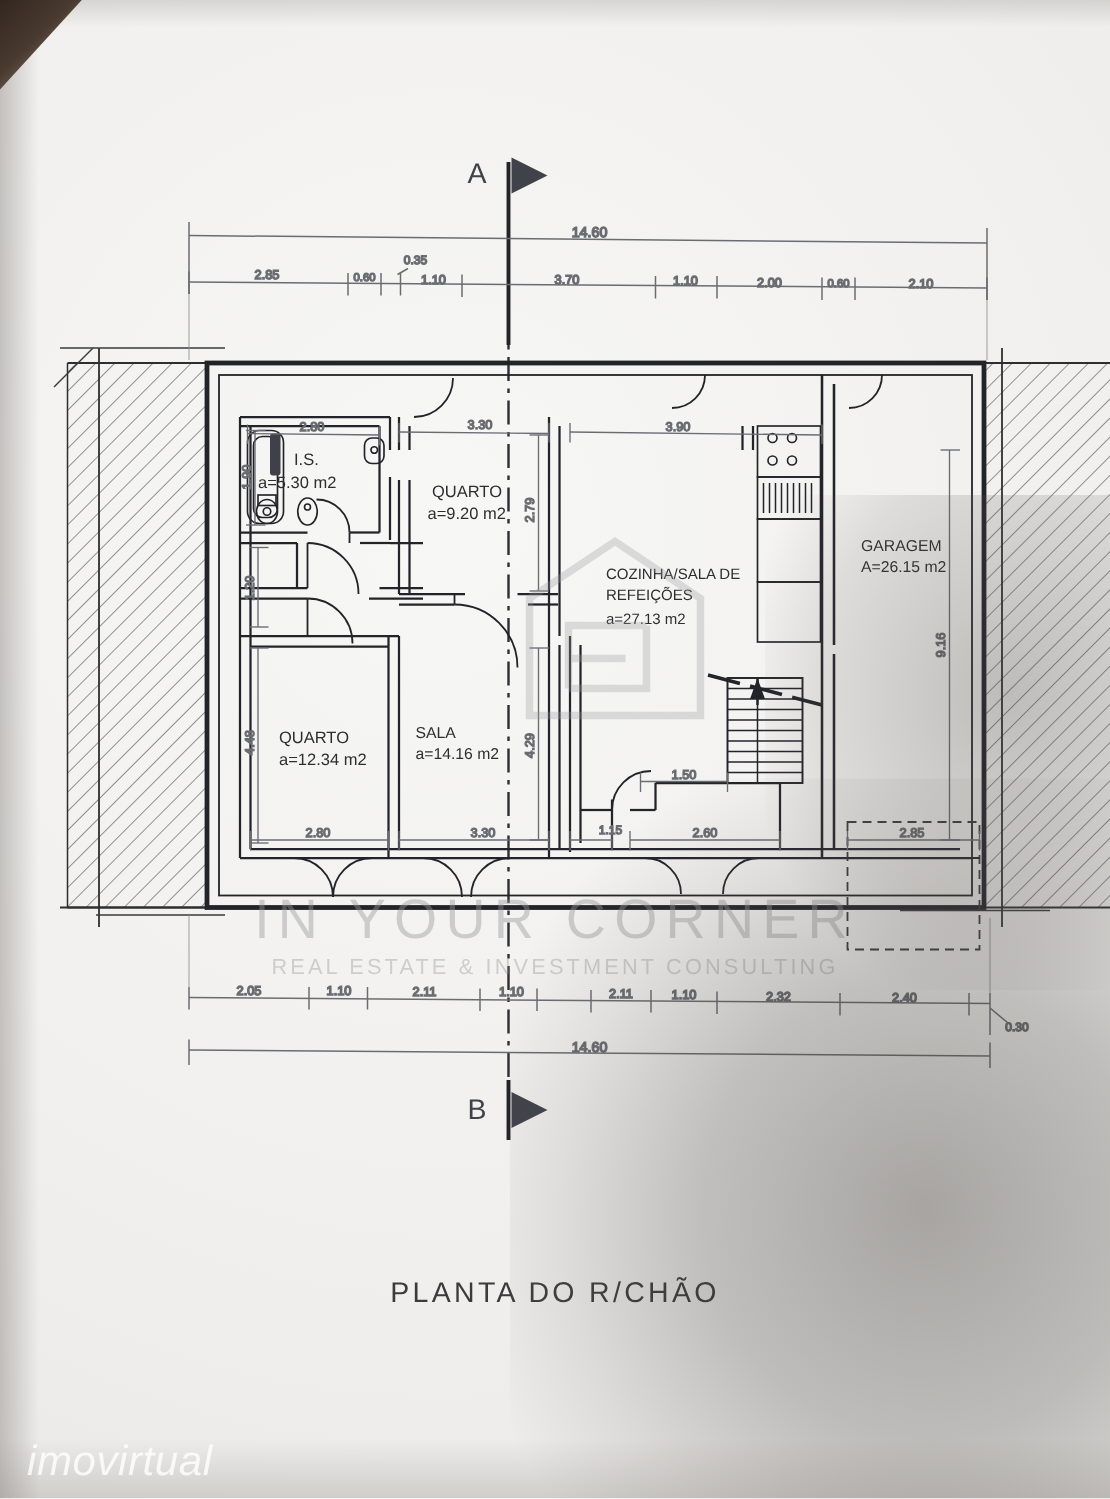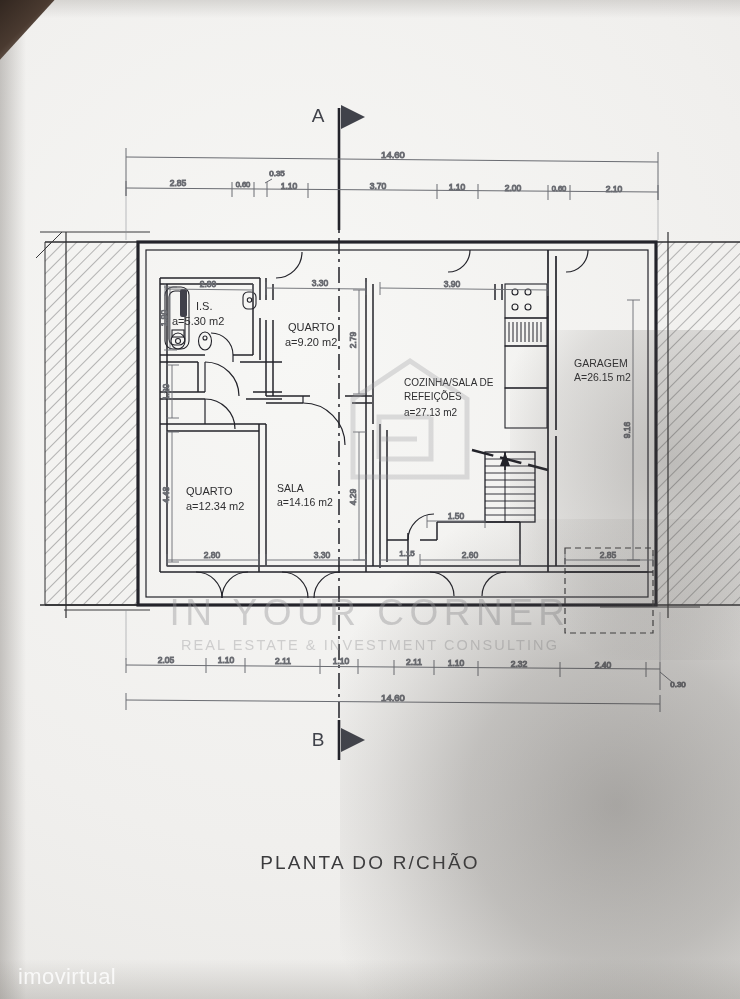--- a/index.html
+++ b/index.html
@@ -89,24 +89,25 @@
     letter-spacing: 2.1px;
     color: rgba(150,150,152,.40);
   }
   #wm-logo {
     left: 345px; top: 355px;
     width: 130px; height: 130px;
     opacity: .30;
   }
   #imov {
     left: 18px; bottom: 9px;
-    font-size: 22px;
+    font-size: 28px;
     letter-spacing: .4px;
     color: rgba(255,255,255,.80);
     font-family: "Liberation Sans", sans-serif;
+    font-style: italic;
   }
   #plan-title {
     position: absolute;
     left: 0; right: 0; top: 852px;
     text-align: center;
     font-size: 19px;
     letter-spacing: 2.2px;
     color: #3b3b3d;
     font-family: "Liberation Sans", sans-serif;
   }

